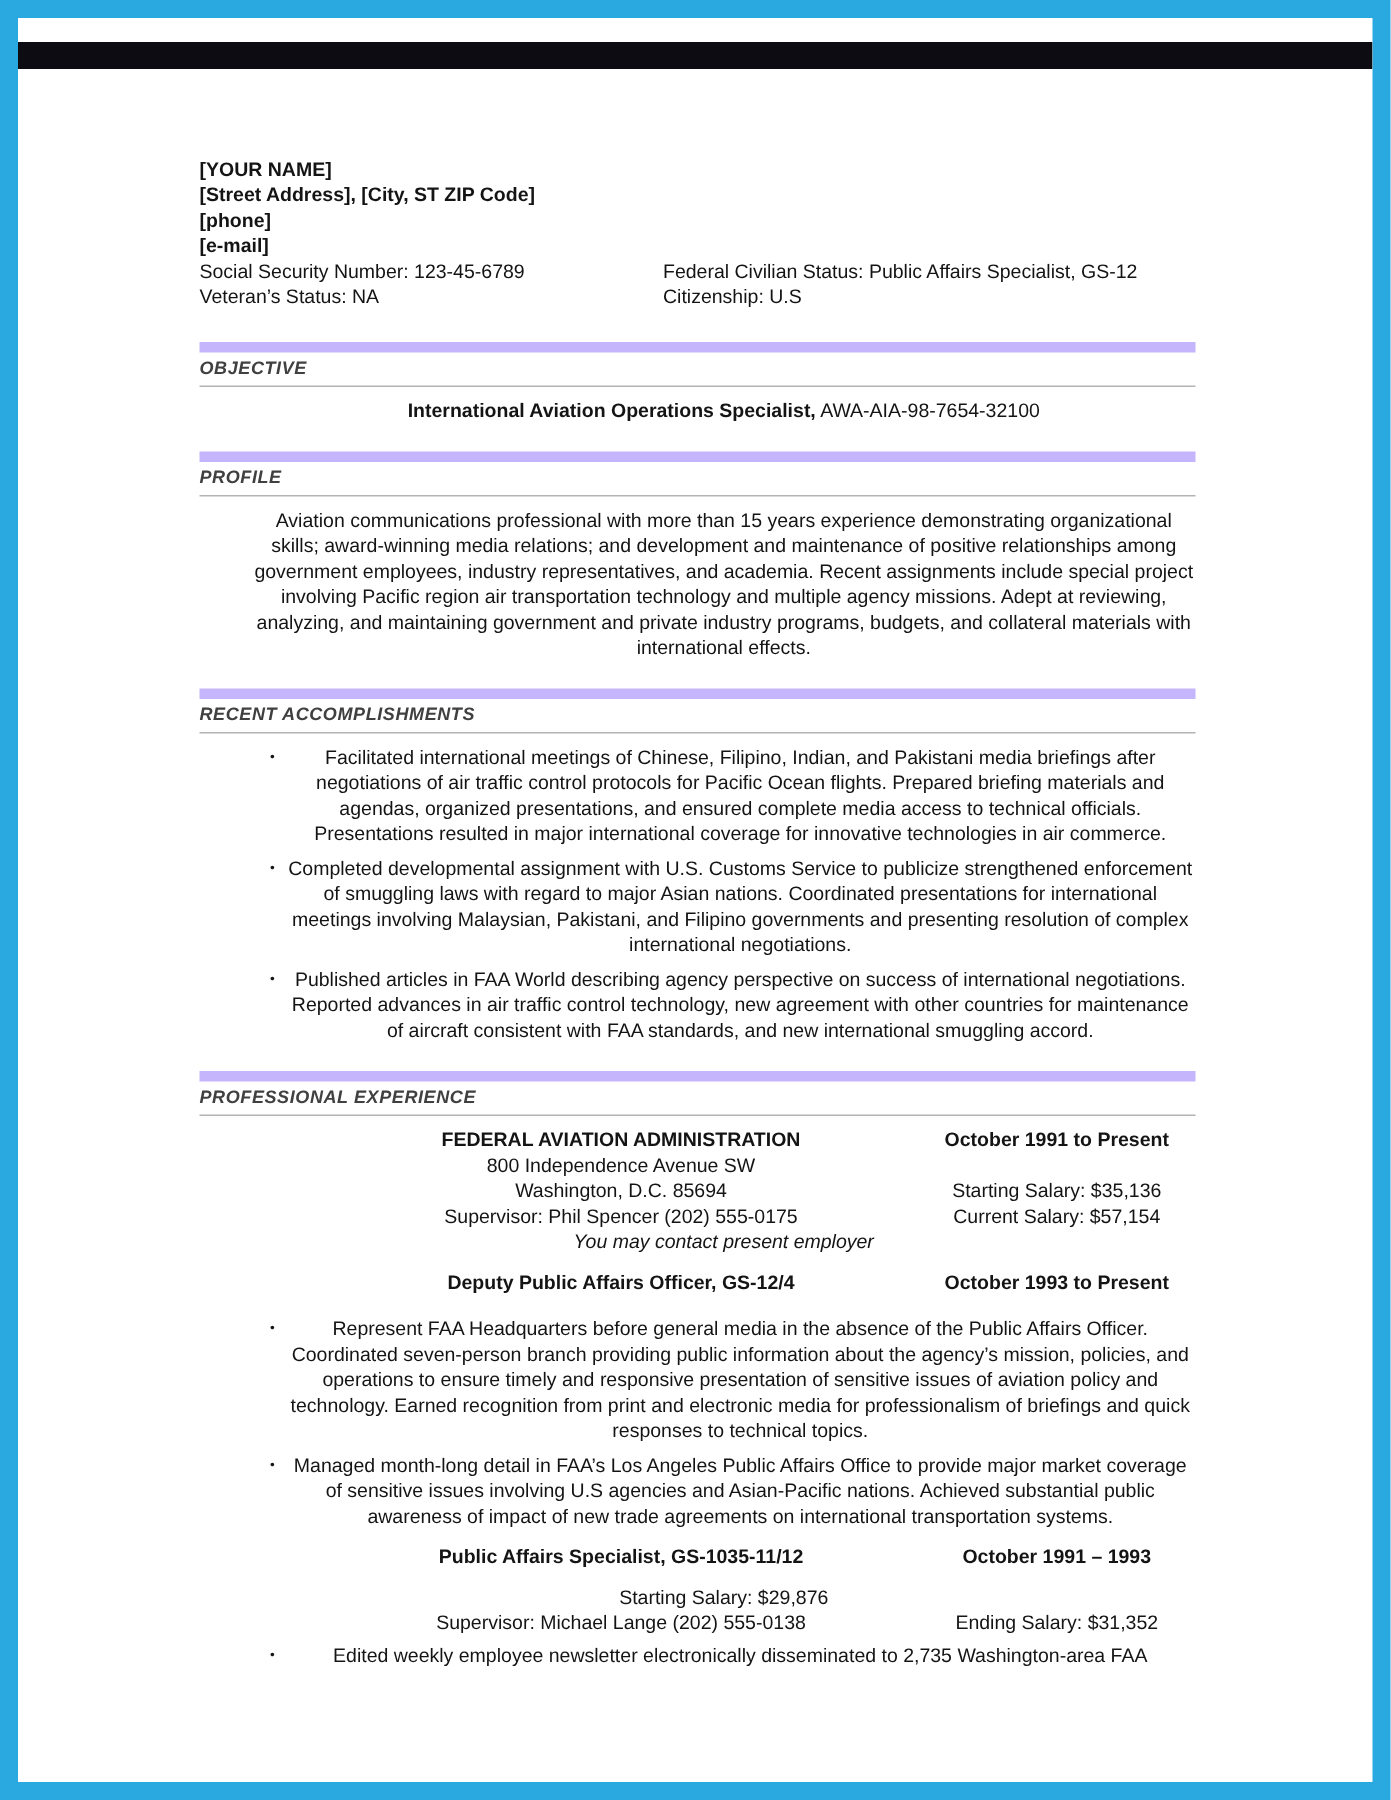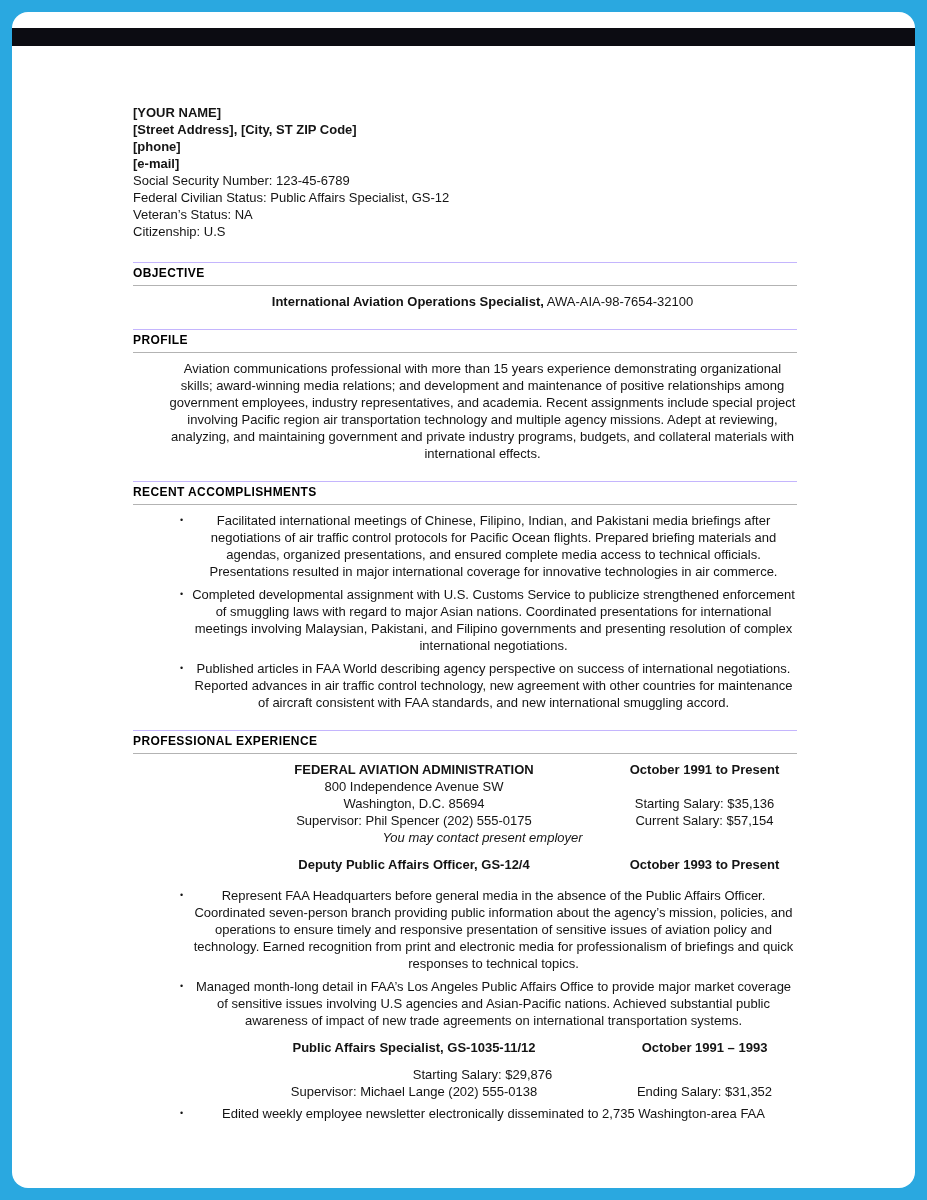--- a/index.html
+++ b/index.html
@@ -8,49 +8,49 @@
     width: 927px; height: 1200px;
     background: #2aa8e0;
     position: relative;
     font-family: "Liberation Sans", sans-serif;
   }
   .inner {
     position: absolute;
     left: 12px; top: 12px; right: 12px; bottom: 12px;
     background: #ffffff;
     overflow: hidden;
-    border-radius: 16px;
   }
   .topbar {
     margin-top: 16px;
     height: 18px;
     background: #0c0c12;
   }
   .content {
     padding: 58px 118px 0 121px;
     font-size: 13px;
     line-height: 17px;
     color: #141414;
   }
   .b { font-weight: bold; }
   .it { font-style: italic; }
 
-  .hrow { display: flex; flex-direction: column; }
+  .hrow { display: flex; }
   .hl { width: 309px; flex: none; }
   .hr { flex: 1; white-space: nowrap; }
 
   .section-title {
     margin-top: 19px;
-    border-top: 1px solid #c4b5fd;
+    border-top: 7px solid #c4b5fd;
     border-bottom: 1px solid #b3b3b3;
     padding: 2px 0 3px 0;
     font-weight: bold;
     font-size: 12px;
     letter-spacing: 0.4px;
-    color: #000000;
+    color: #404040;
+    font-style: italic;
   }
   .section-title.first { margin-top: 22px; }
 
   .sec-body {
     padding-left: 35px;
     padding-top: 7px;
     text-align: center;
   }
 
   .bullet { display: flex; margin-bottom: 6px; }

